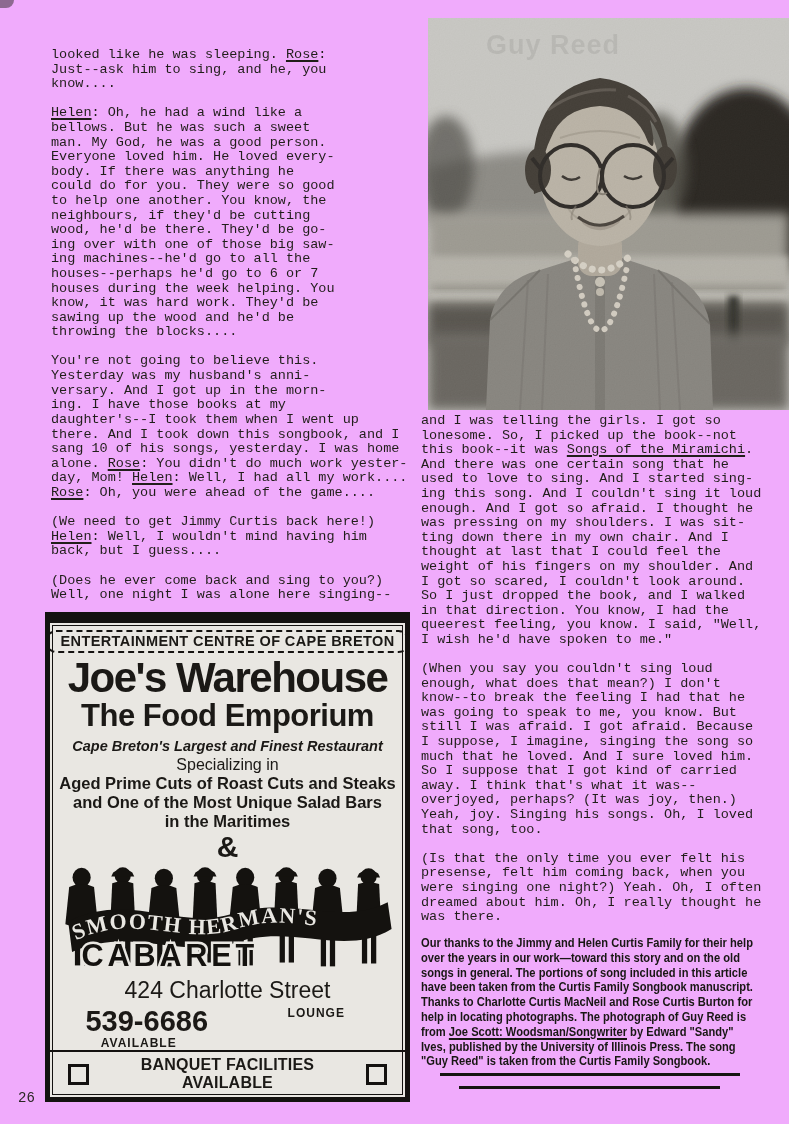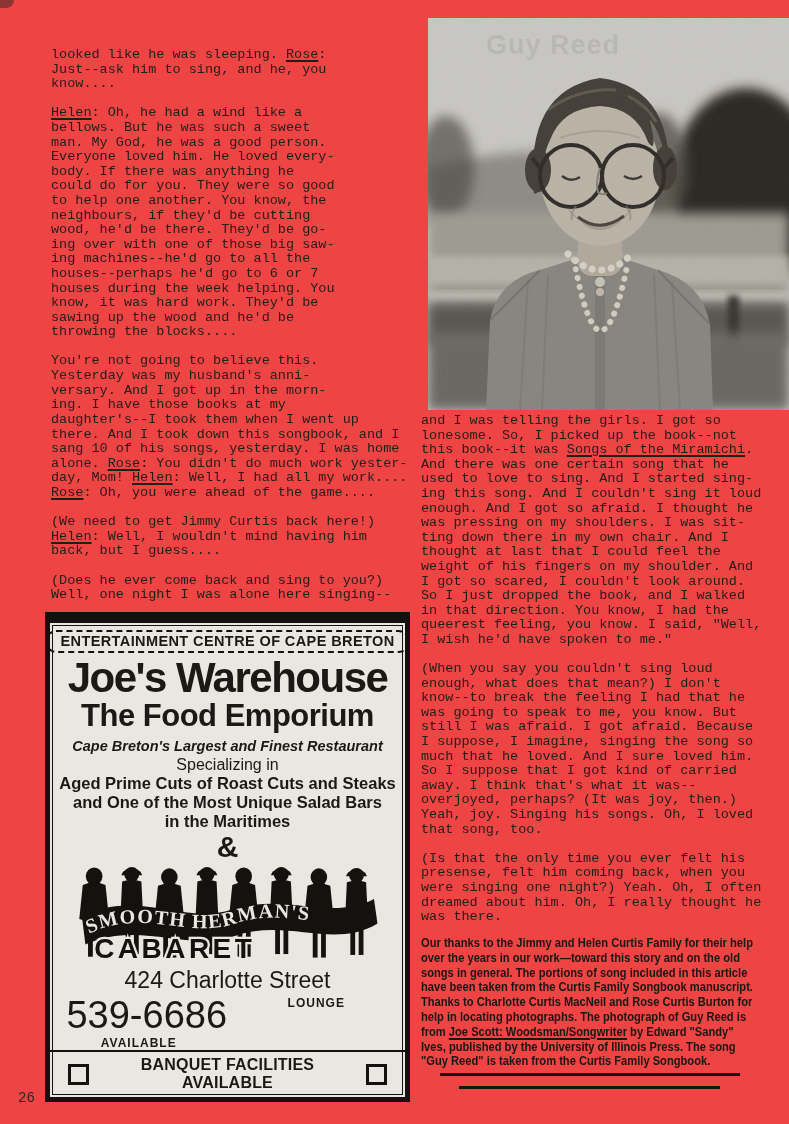--- a/index.html
+++ b/index.html
@@ -1,18 +1,18 @@
 <!DOCTYPE html>
 <html><head>
 <meta charset="utf-8">
 <style>
   html,body{margin:0;padding:0;background:#b9b7b2;}
   .page{
     position:relative;width:789px;height:1124px;overflow:hidden;
-    background:#ef4444;color:#1b1916;
+    background:#f0abfc;color:#1b1916;
     font-family:"Liberation Sans",sans-serif;
   }
   
   .mono{
     font-family:"Liberation Mono","DejaVu Sans Mono",monospace;
     font-size:13.5px;line-height:14.6px;white-space:pre-wrap;
     color:#211e1a;
   }
   .para{margin:0 0 14.6px 0;}
   .para:last-child{margin-bottom:0;}
@@ -51,21 +51,21 @@
   .ad-subtitle{font-weight:bold;font-size:31px;line-height:1.05;letter-spacing:-0.5px;}
   .ad-tagline{font-weight:bold;font-style:italic;font-size:14.5px;margin-top:5px;text-align:right;}
   .ad-specializing{font-size:16px;margin-top:2px;}
   .ad-line{font-weight:bold;font-size:16.5px;line-height:1.15;}
   .ad-amp{font-weight:bold;font-size:30px;line-height:1;margin-top:1px;}
   .logo-svg{display:block;margin-top:2px;}
   .ad-live{font-weight:bold;font-size:24px;letter-spacing:-0.5px;margin-top:1px;}
   .ad-address{font-weight:normal;font-size:23px;margin-top:3px;}
   .ad-phones{display:flex;width:100%;margin-top:2px;}
   .ad-phone{flex:1;}
-  .ad-phone-number{font-weight:normal;font-size:38px;line-height:1.05;padding-left:16px;}
+  .ad-phone-number{font-weight:bold;font-size:29px;line-height:1.05;padding-left:16px;}
   .ad-phone-label{font-weight:bold;font-size:12px;letter-spacing:1px;}
   .ad-banquet{
     margin-top:auto;width:100%;box-sizing:border-box;border-top:2px solid #141210;
     display:flex;align-items:center;justify-content:space-between;
     padding:4px 18px 5px;font-weight:bold;font-size:16px;letter-spacing:0.2px;gap:8px;
   }
   .ad-checkbox{width:15px;height:15px;border:3px solid #141210;flex:0 0 auto;}
   .scan-mark{position:absolute;left:0;top:0;width:14px;height:8px;background:#2a2723;opacity:.5;border-bottom-right-radius:8px;}
 </style>
 </head>

